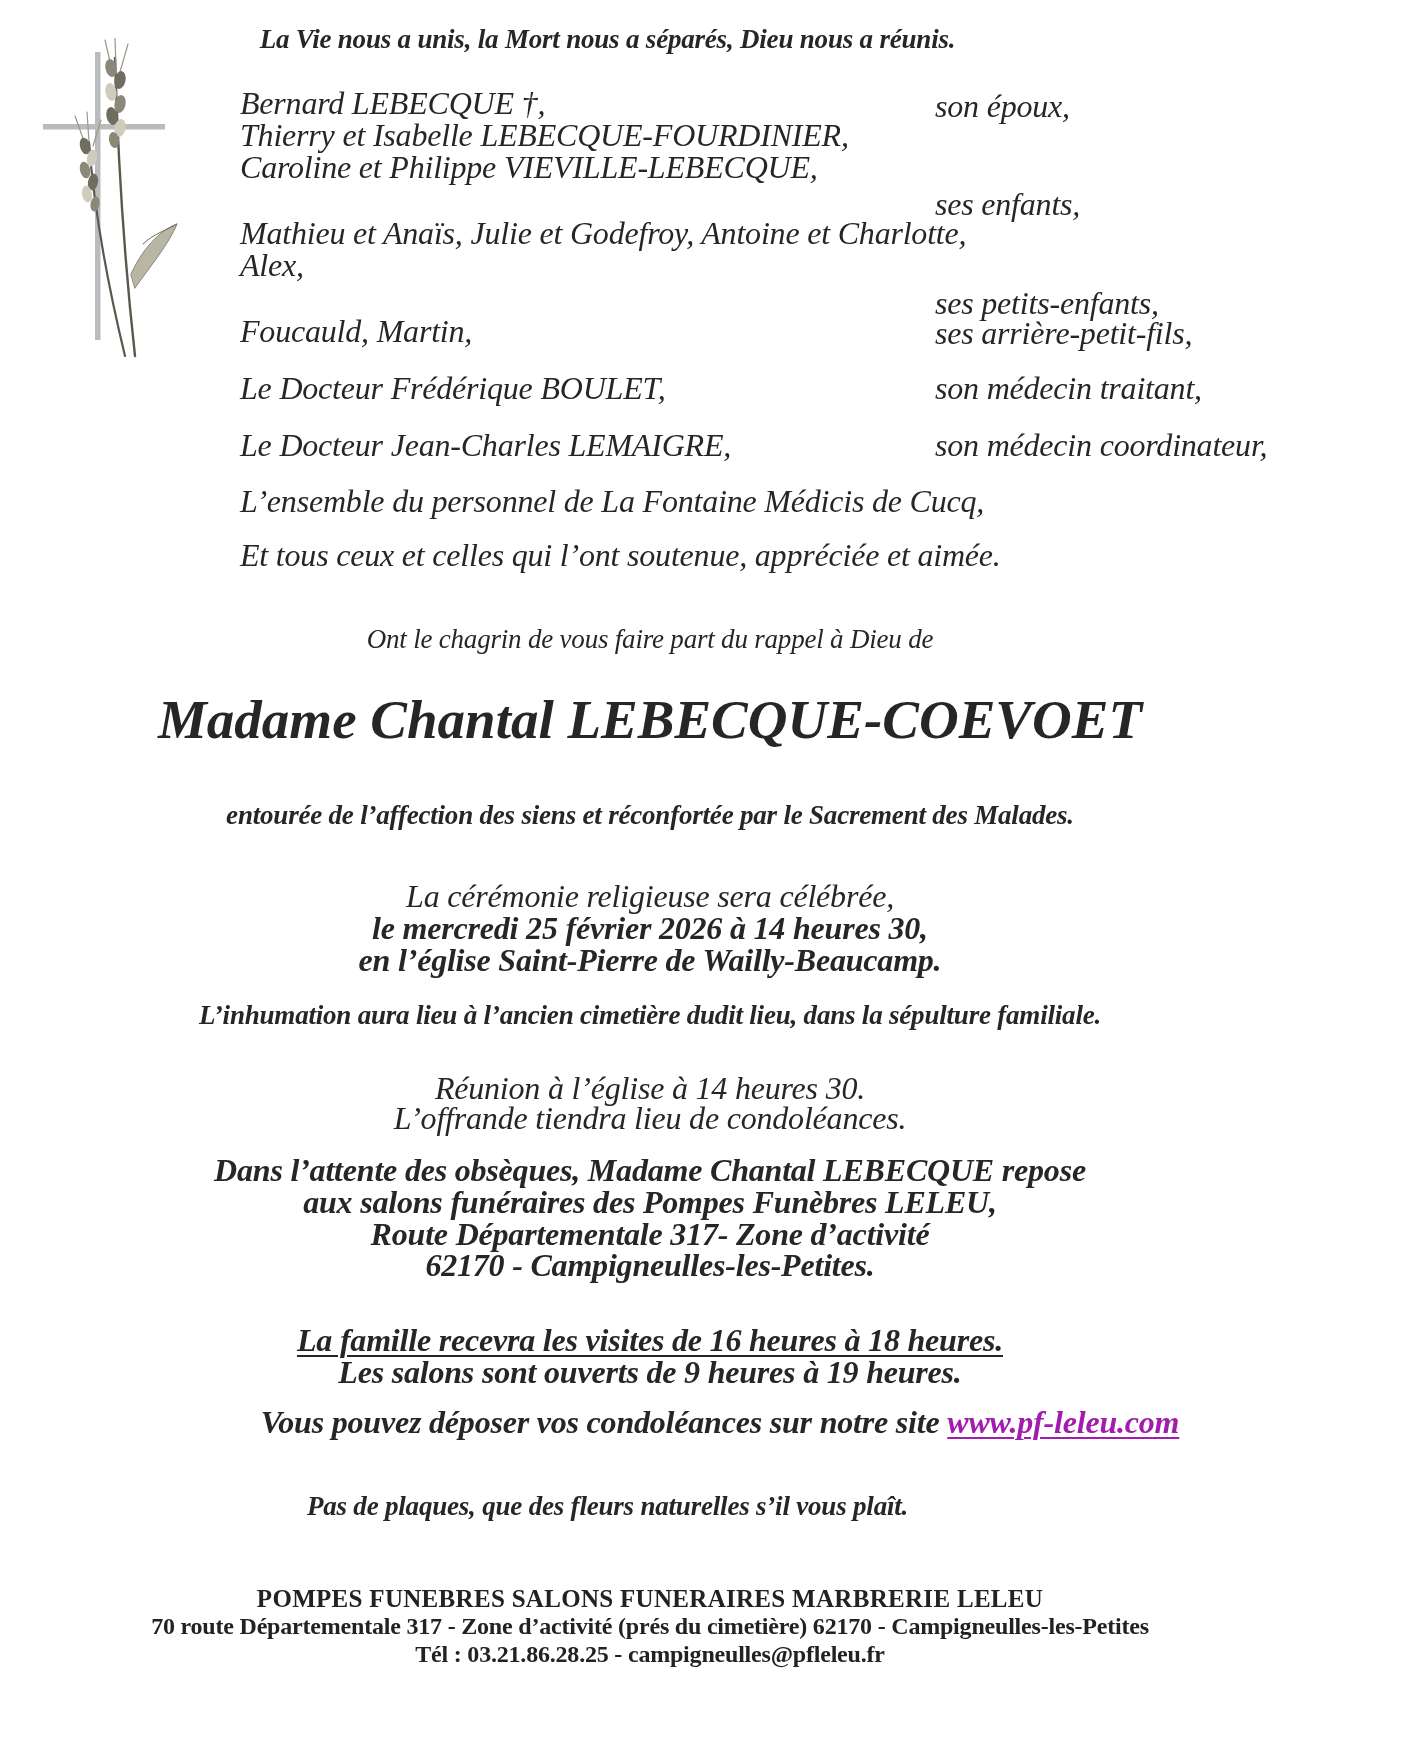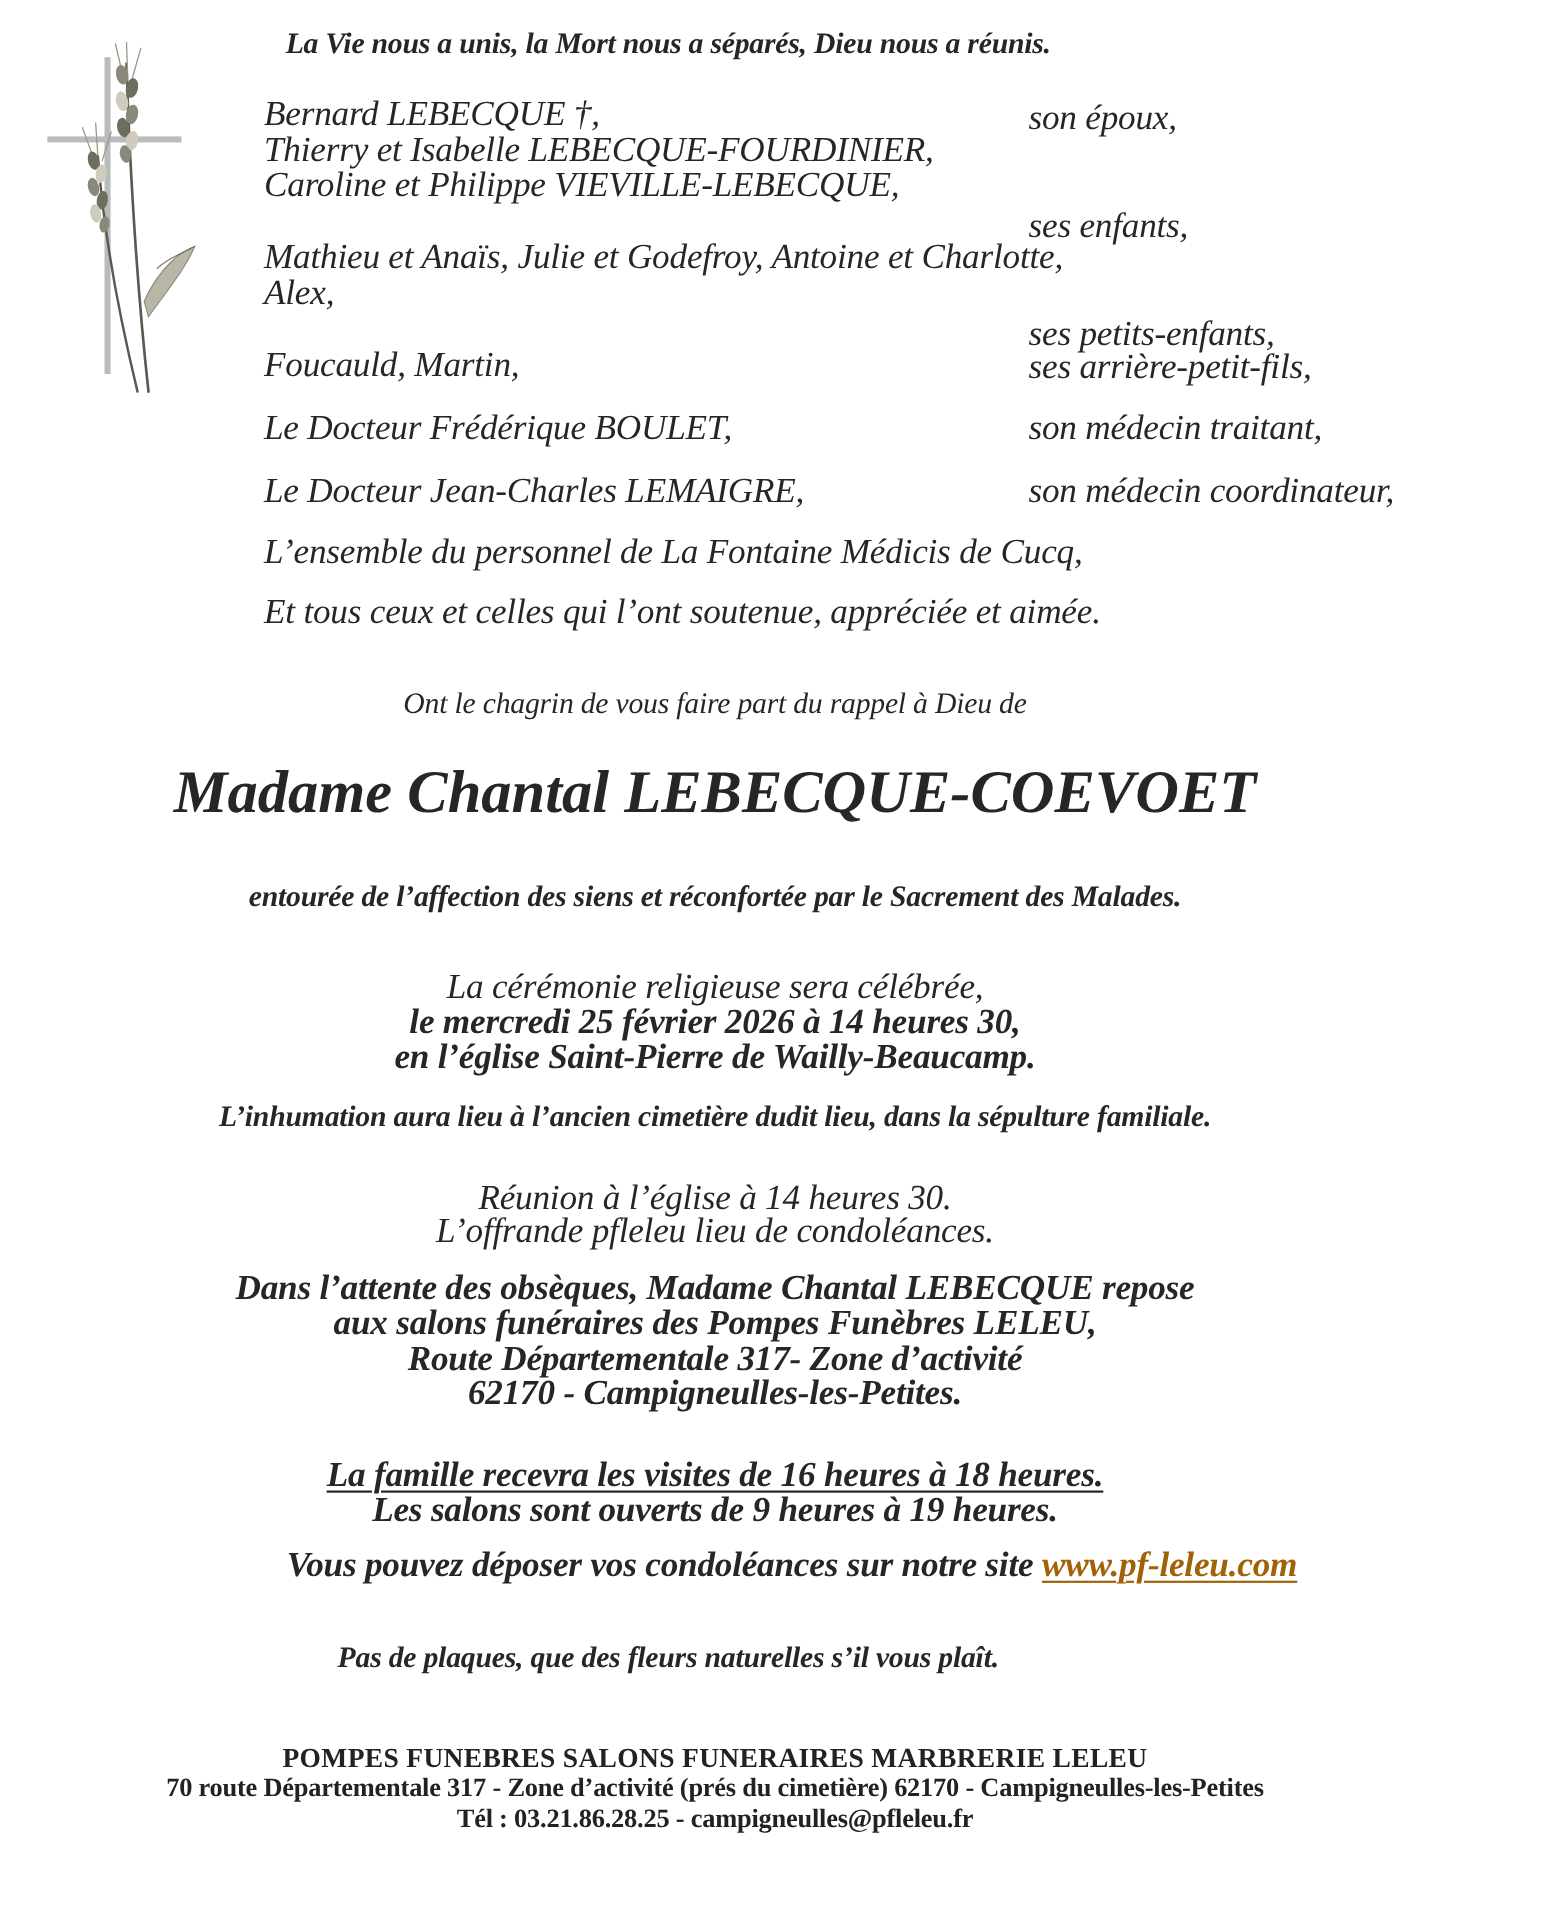--- a/index.html
+++ b/index.html
@@ -100,31 +100,31 @@
   <div class="line c b title" style="top:688px">Madame Chantal LEBECQUE-COEVOET</div>
   <div class="line c b mid" style="top:800px">entourée de l’affection des siens et réconfortée par le Sacrement des Malades.</div>
 
   <div class="line c" style="top:878px">La cérémonie religieuse sera célébrée,</div>
   <div class="line c b" style="top:910px">le mercredi 25 février 2026 à 14 heures 30,</div>
   <div class="line c b" style="top:942px">en l’église Saint-Pierre de Wailly-Beaucamp.</div>
 
   <div class="line c b mid" style="top:1000px">L’inhumation aura lieu à l’ancien cimetière dudit lieu, dans la sépulture familiale.</div>
 
   <div class="line c" style="top:1070px">Réunion à l’église à 14 heures 30.</div>
-  <div class="line c" style="top:1100px">L’offrande pfleleu lieu de condoléances.</div>
+  <div class="line c" style="top:1100px">L’offrande tiendra lieu de condoléances.</div>
 
   <div class="line c b" style="top:1152px">Dans l’attente des obsèques, Madame Chantal LEBECQUE repose</div>
   <div class="line c b" style="top:1184px">aux salons funéraires des Pompes Funèbres LELEU,</div>
   <div class="line c b" style="top:1216px">Route Départementale 317- Zone d’activité</div>
   <div class="line c b" style="top:1247px">62170 - Campigneulles-les-Petites.</div>
 
   <div class="line c b ul" style="top:1322px">La famille recevra les visites de 16 heures à 18 heures.</div>
   <div class="line c b" style="top:1354px">Les salons sont ouverts de 9 heures à 19 heures.</div>
 
-  <div class="line b wide-c" style="top:1404px"><span>Vous pouvez déposer vos condoléances sur notre site </span><a href="#" class="site" style="color:#a16207">www.pf-leleu.com</a></div>
+  <div class="line b wide-c" style="top:1404px"><span>Vous pouvez déposer vos condoléances sur notre site </span><a href="#" class="site" style="color:#a21caf">www.pf-leleu.com</a></div>
 
   <div class="line c foot foot1" style="top:1585px">POMPES FUNEBRES SALONS FUNERAIRES  MARBRERIE LELEU</div>
 
   <div class="line b right mid" style="top:1491px">Pas de plaques, que des fleurs naturelles s’il vous plaît.</div>
   <div class="line c foot" style="top:1613px">70 route Départementale 317 -  Zone d’activité (prés du cimetière) 62170 - Campigneulles-les-Petites</div>
   <div class="line c foot" style="top:1641px">Tél : 03.21.86.28.25 - campigneulles@pfleleu.fr</div>
 
 </div>
 
 </body></html>

